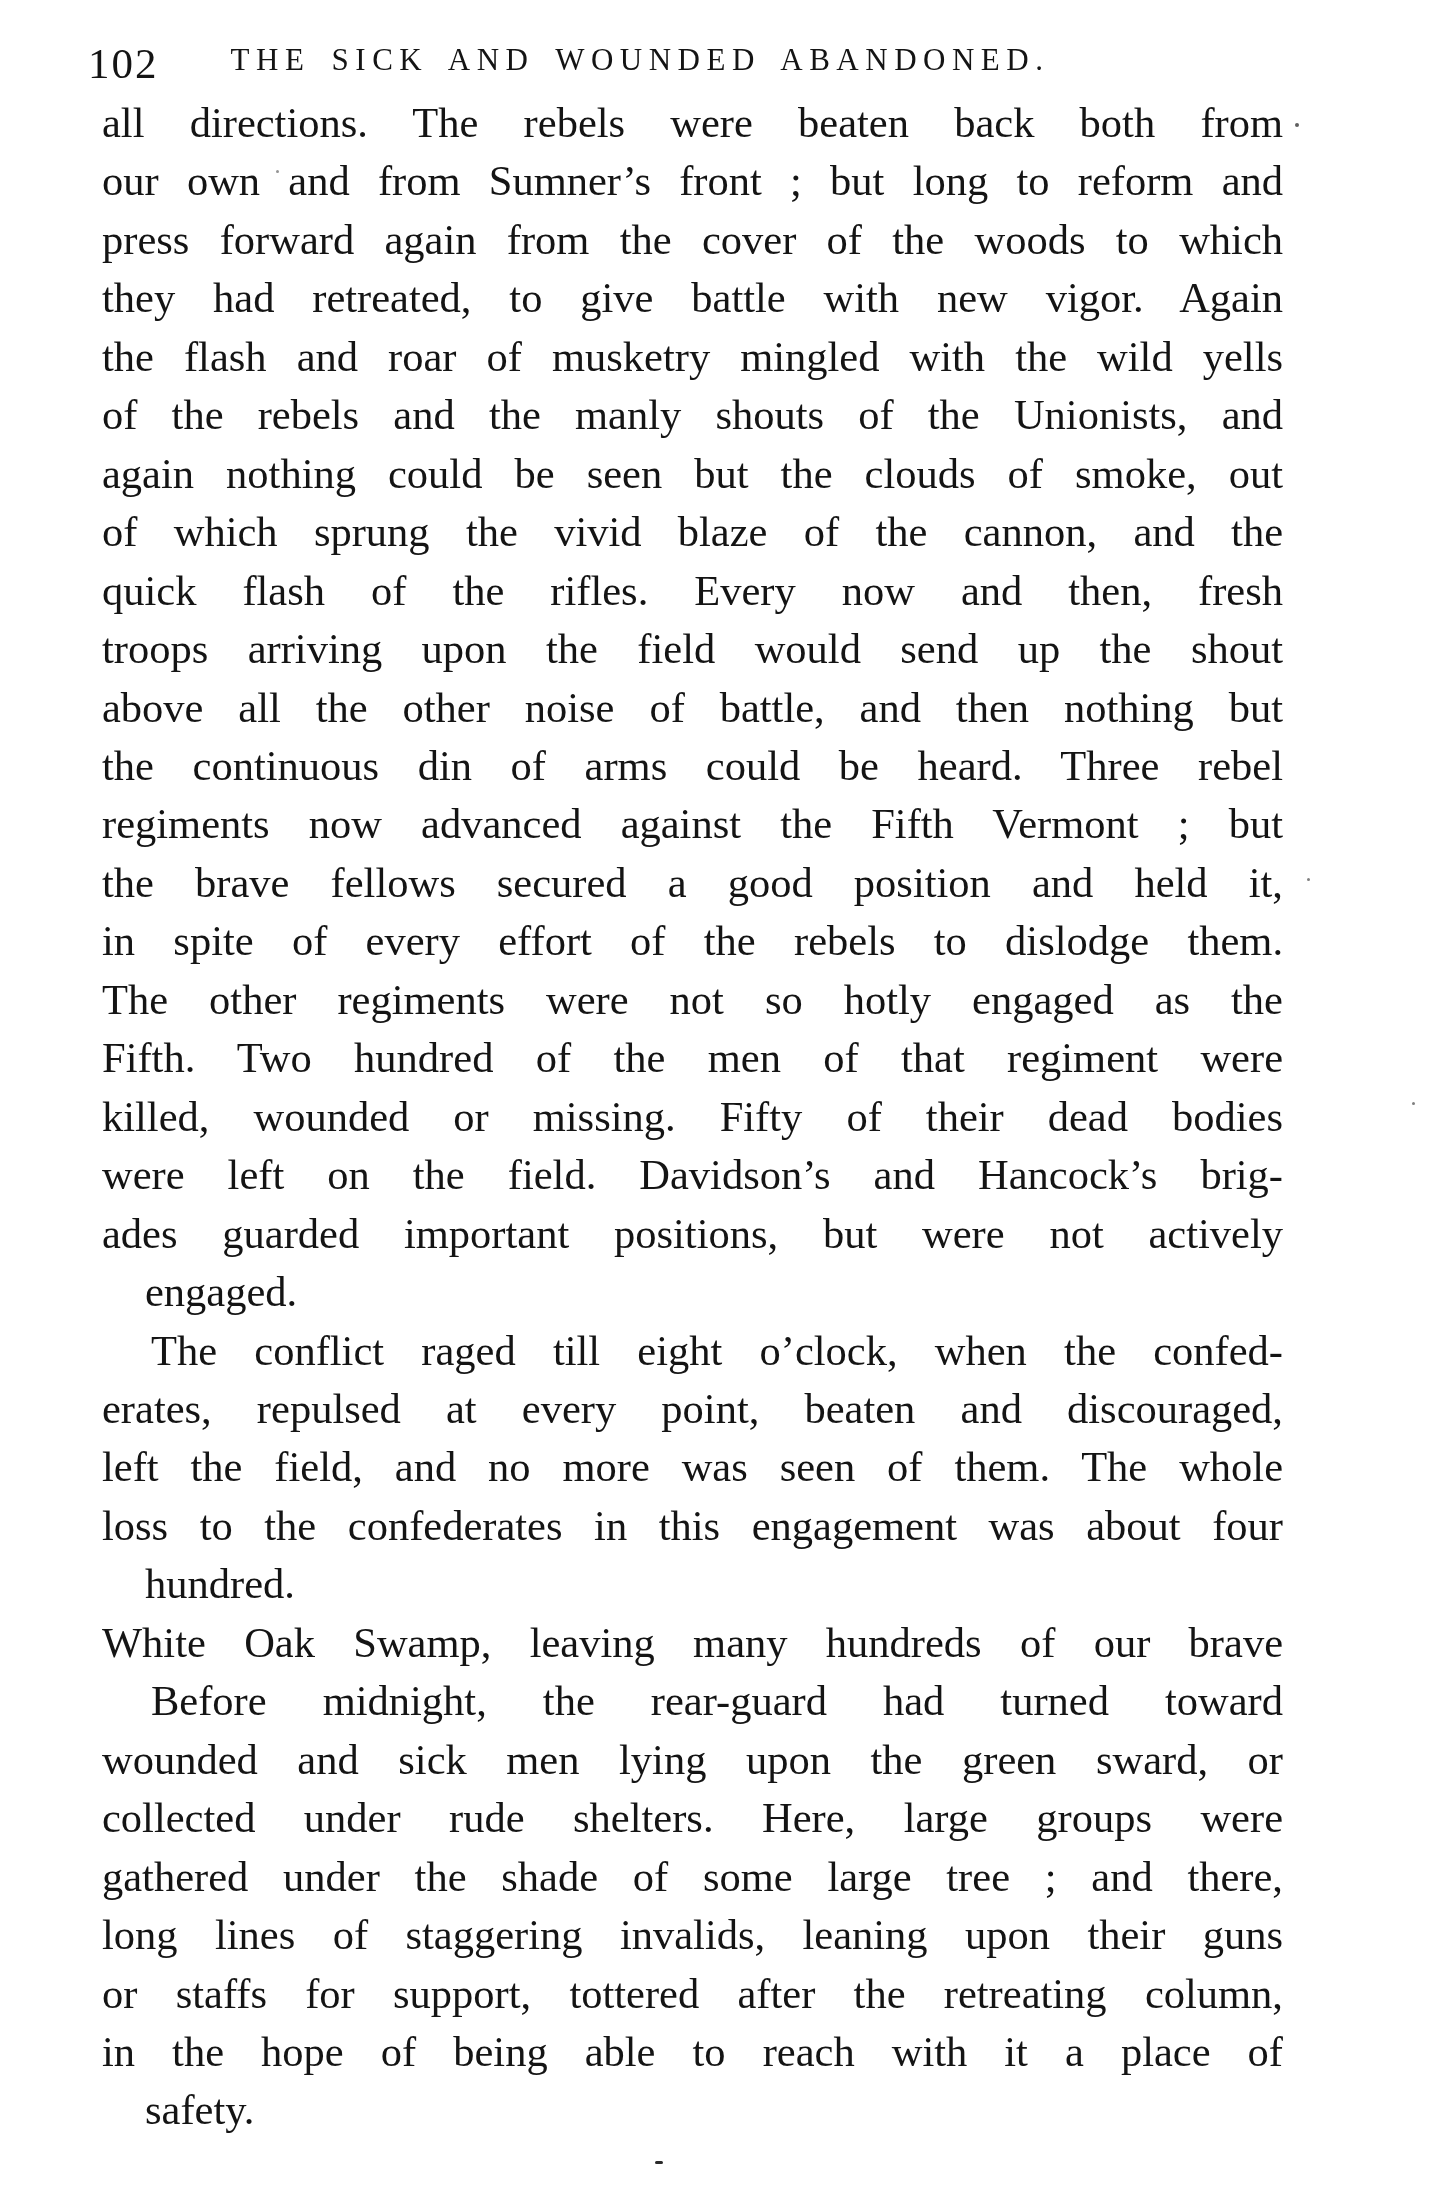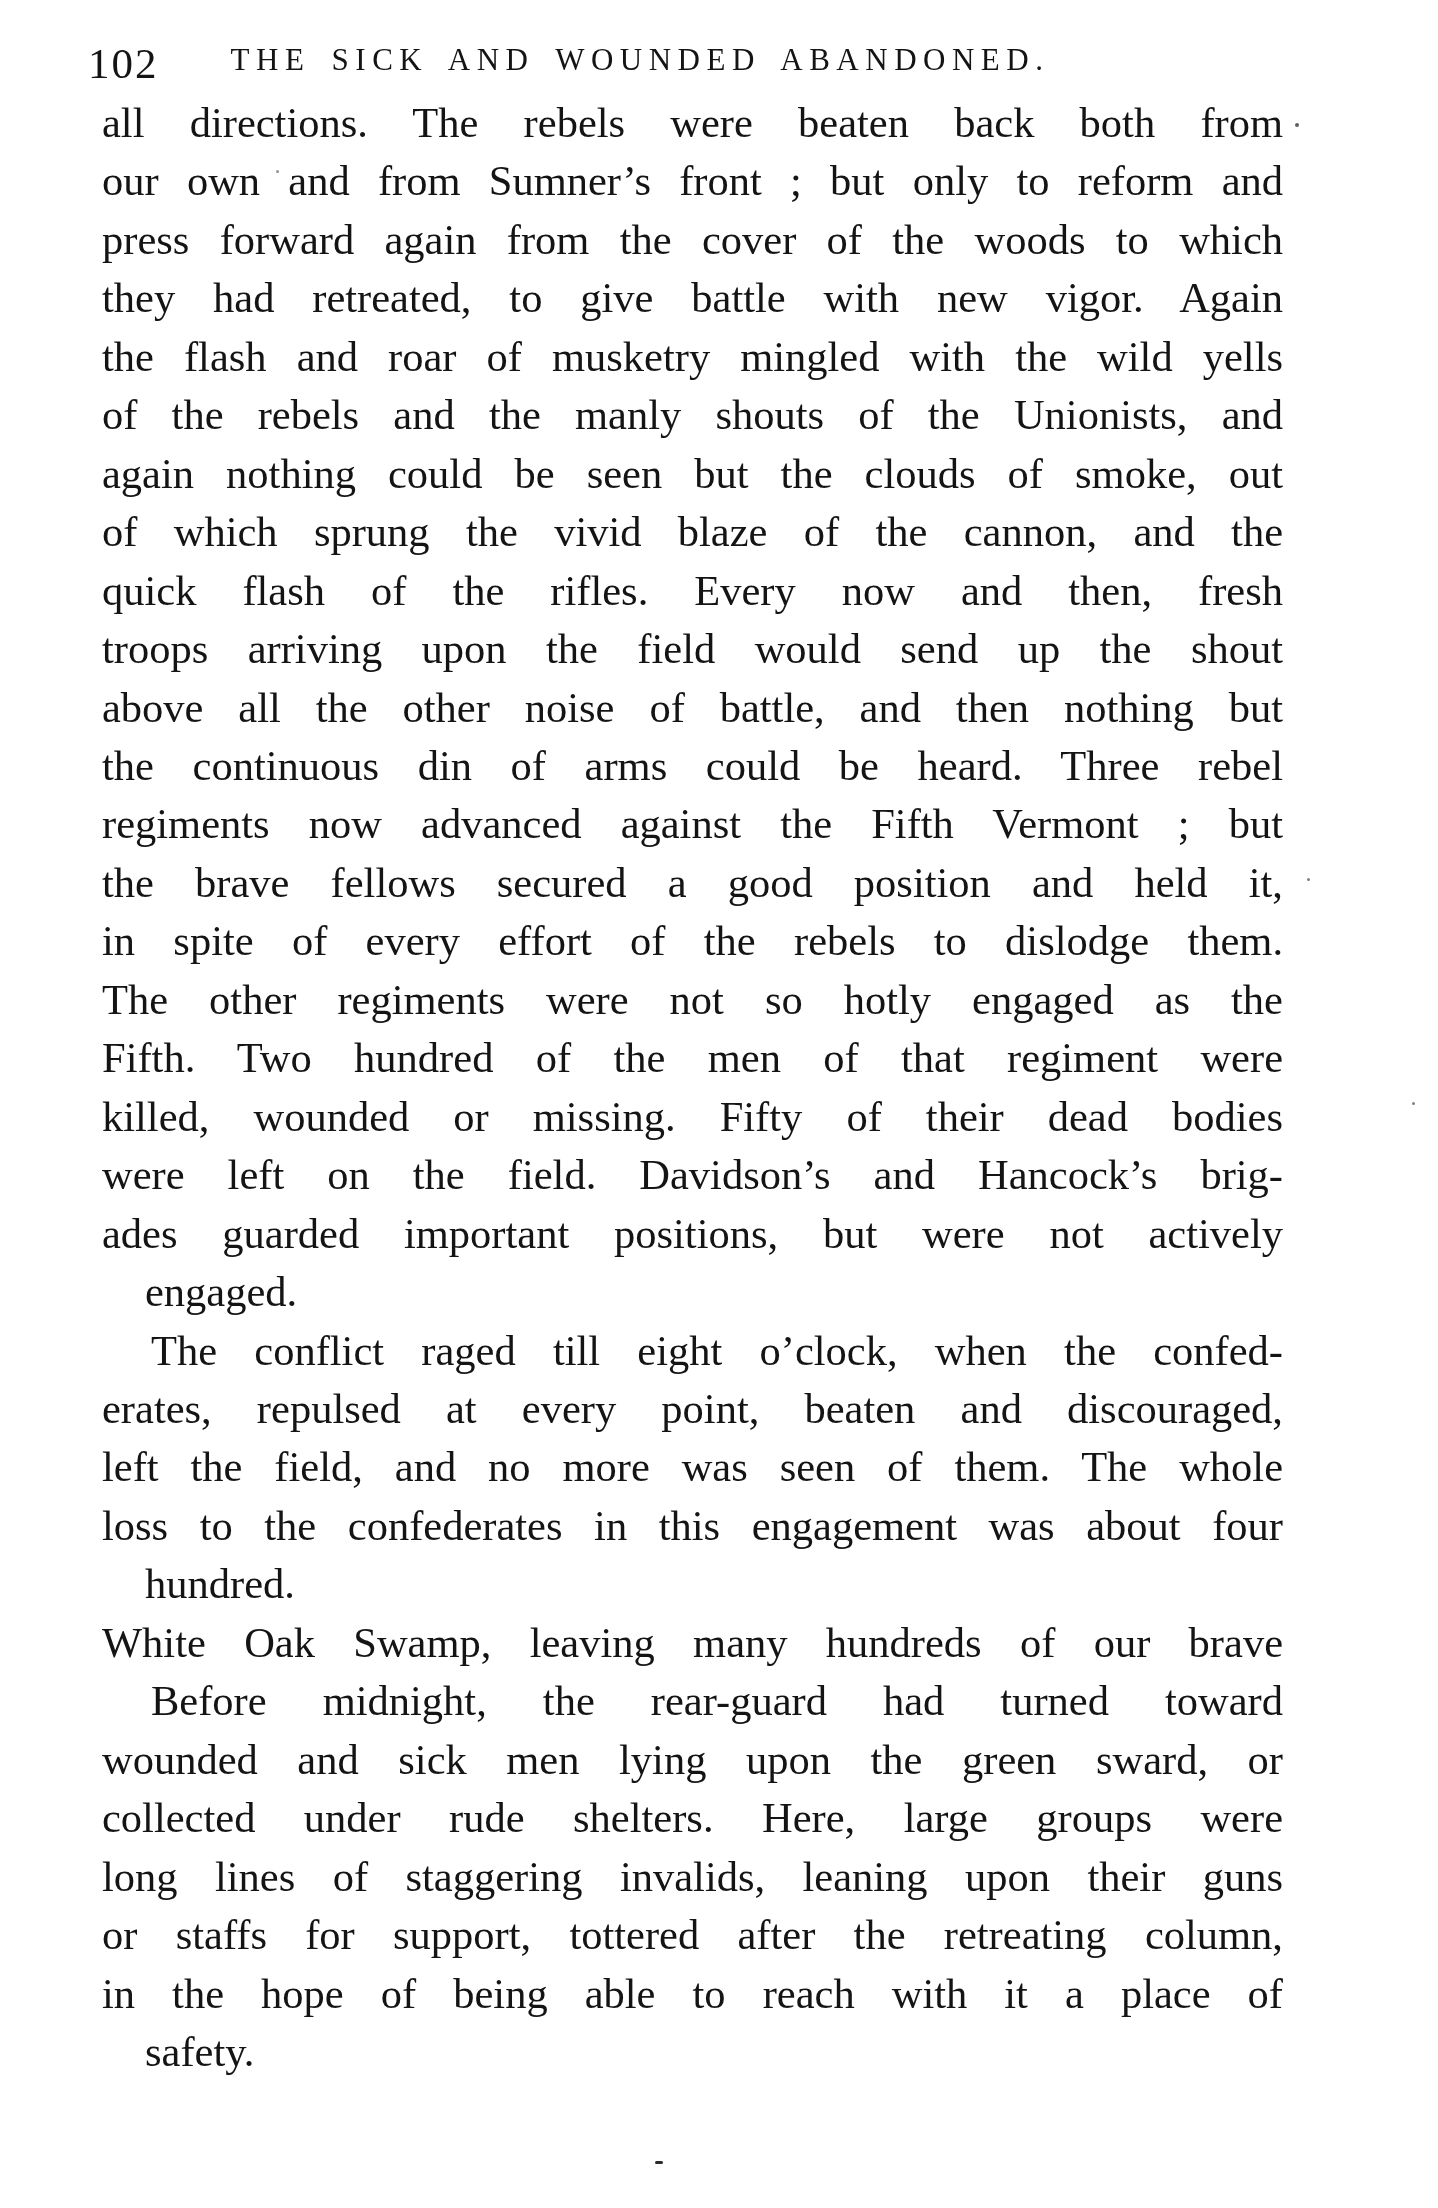--- a/index.html
+++ b/index.html
@@ -73,21 +73,21 @@
 <div class="page">
 
   <div class="running-head">
     <span class="page-number">102</span>
     <span class="running-title">THE SICK AND WOUNDED ABANDONED.</span>
   </div>
 
   <div class="text-block">
       <div class="paragraph">
         <div class="line">all directions. The rebels were beaten back both from</div>
-        <div class="line">our own and from Sumner’s front ; but only to reform and</div>
+        <div class="line">our own and from Sumner’s front ; but long to reform and</div>
         <div class="line">press forward again from the cover of the woods to which</div>
         <div class="line">they had retreated, to give battle with new vigor. Again</div>
         <div class="line">the flash and roar of musketry mingled with the wild yells</div>
         <div class="line">of the rebels and the manly shouts of the Unionists, and</div>
         <div class="line">again nothing could be seen but the clouds of smoke, out</div>
         <div class="line">of which sprung the vivid blaze of the cannon, and the</div>
         <div class="line">quick flash of the rifles. Every now and then, fresh</div>
         <div class="line">troops arriving upon the field would send up the shout</div>
         <div class="line">above all the other noise of battle, and then nothing but</div>
         <div class="line">the continuous din of arms could be heard. Three rebel</div>
@@ -106,20 +106,21 @@
         <div class="line">erates, repulsed at every point, beaten and discouraged,</div>
         <div class="line">left the field, and no more was seen of them. The whole</div>
         <div class="line">loss to the confederates in this engagement was about four</div>
         <div class="line line-last">hundred.</div>
       </div>
       <div class="paragraph">
         <div class="line">White Oak Swamp, leaving many hundreds of our brave</div>
         <div class="line line-first-indent">Before midnight, the rear-guard had turned toward</div>
         <div class="line">wounded and sick men lying upon the green sward, or</div>
         <div class="line">collected under rude shelters. Here, large groups were</div>
+        <div class="line">gathered under the shade of some large tree ; and there,</div>
         <div class="line">long lines of staggering invalids, leaning upon their guns</div>
         <div class="line">or staffs for support, tottered after the retreating column,</div>
         <div class="line">in the hope of being able to reach with it a place of</div>
         <div class="line line-last">safety.</div>
       </div>
     </div>
 
   <div class="speck speck-a"></div>
   <div class="speck speck-b"></div>
   <div class="speck speck-c"></div>

